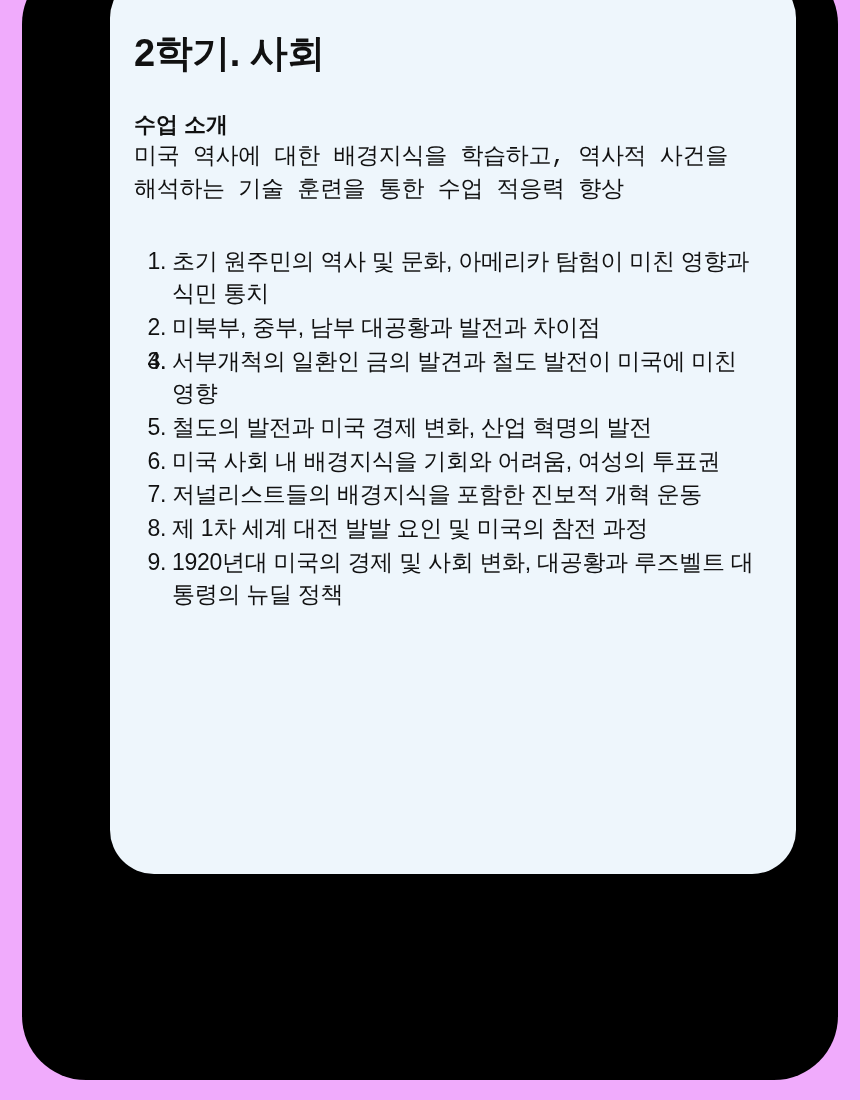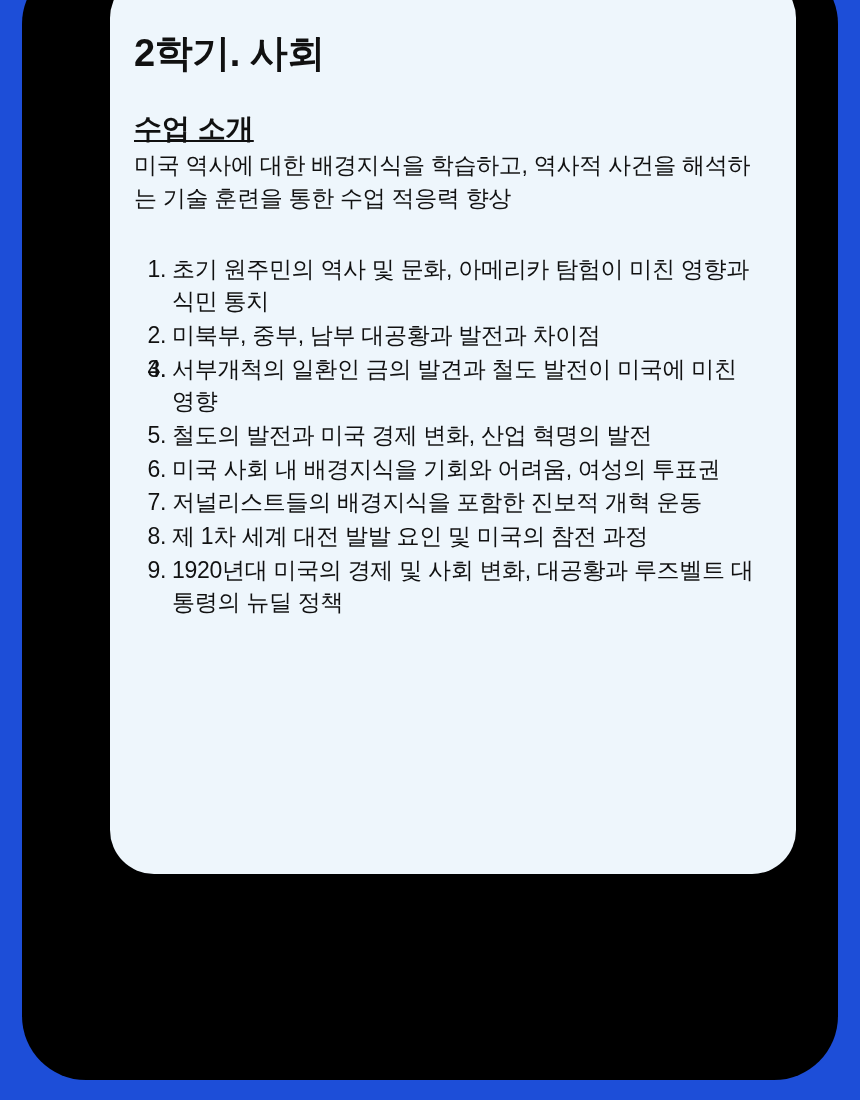--- a/index.html
+++ b/index.html
@@ -12,21 +12,21 @@
     background: #3d96f0;
     font-family: "Liberation Sans", sans-serif;
     overflow: hidden;
   }
 
   
   .page {
     position: relative;
     width: 860px;
     height: 1100px;
-    background: #1d4ed8;
+    background: #f0abfc;
     box-sizing: border-box;
   }
 
   .black-card {
     position: absolute;
     left: 22px;
     top: -40px;
     width: 816px;
     height: 1120px;
     background: #000000;
@@ -49,35 +49,35 @@
   .title {
     font-size: 38px;
     font-weight: bold;
     color: #111111;
     letter-spacing: -0.5px;
     margin: 0 0 34px 0;
     line-height: 1.15;
   }
 
   .section-head {
-    font-size: 28px;
+    font-size: 22px;
     font-weight: bold;
     color: #111111;
     margin: 0 0 2px 0;
     line-height: 1.35;
-    text-decoration: underline;
   }
 
   .intro-body {
     font-size: 23px;
     color: #111111;
     line-height: 1.42;
     margin: 0;
     max-width: 640px;
     letter-spacing: -0.3px;
+    font-family: Liberation Mono, monospace;
   }
 
   .gap {
     height: 34px;
   }
 
   ol.detail-list {
     list-style: none;
     margin: 4px 0 0 0;
     padding: 0;

